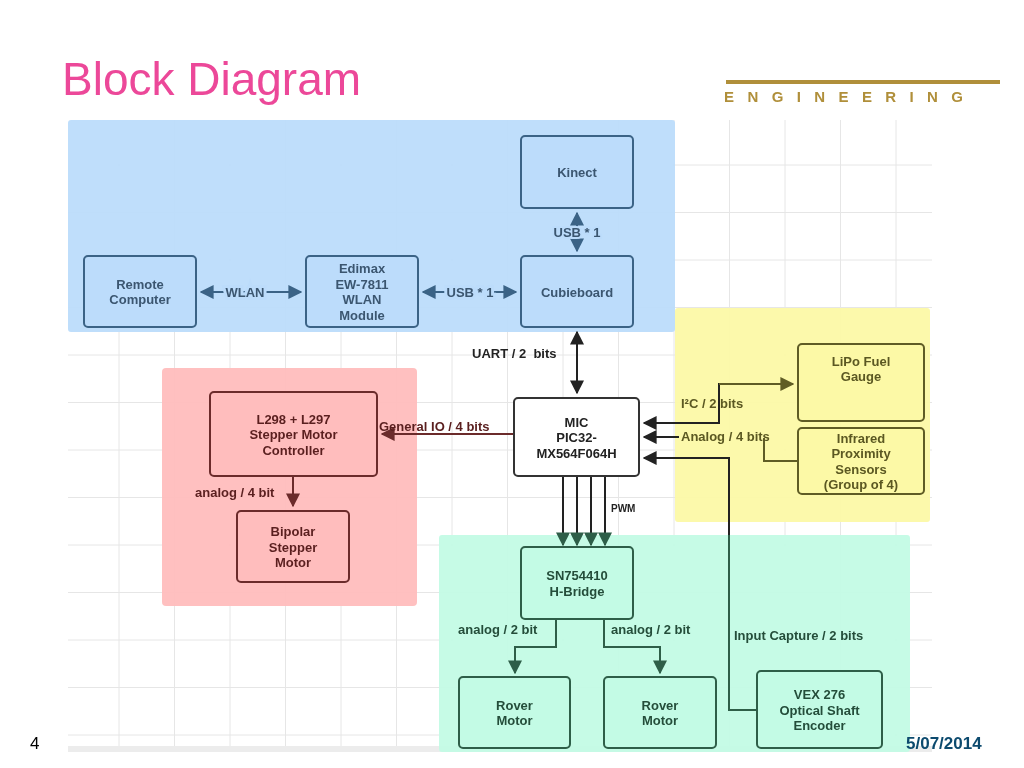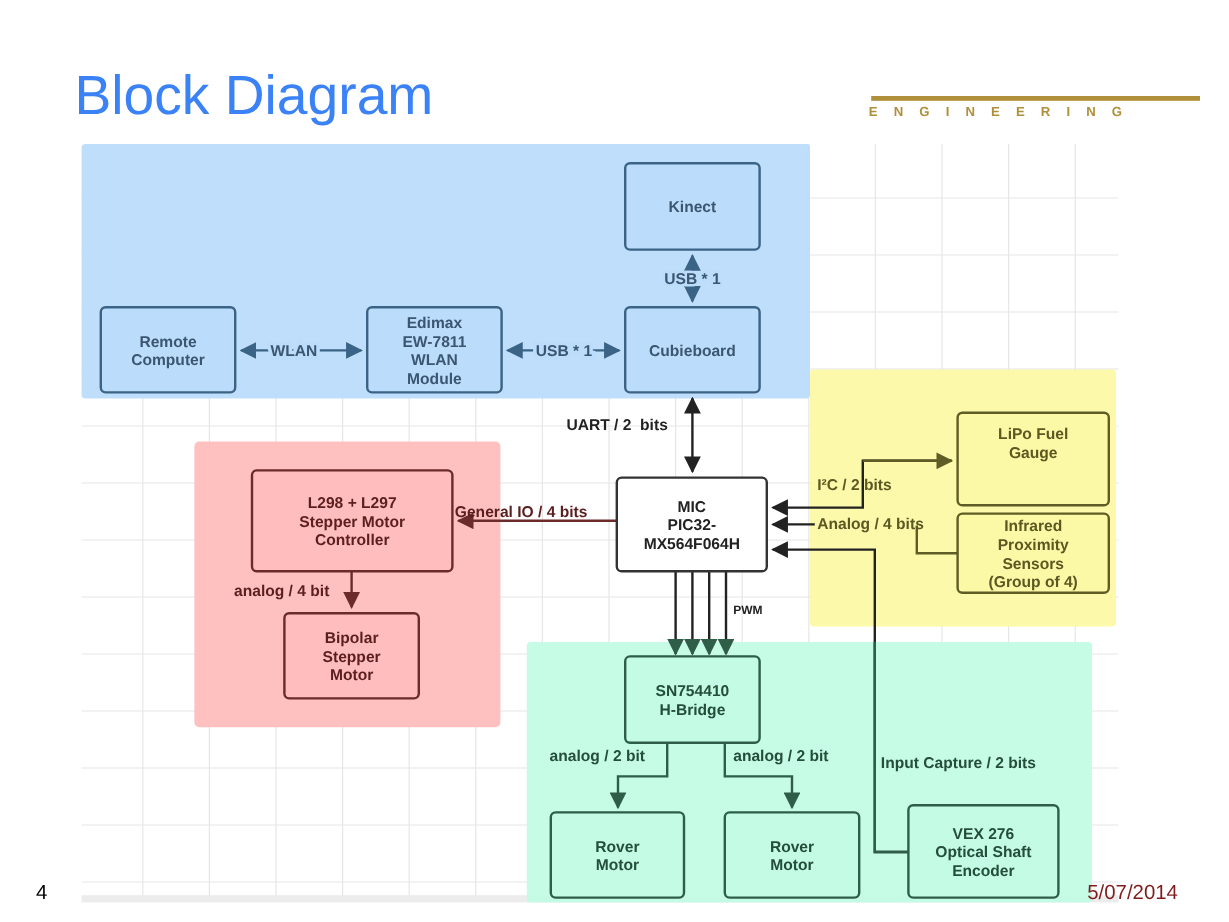--- a/index.html
+++ b/index.html
@@ -1,25 +1,25 @@
 <!DOCTYPE html>
 <html><head>
 <meta charset="utf-8">
 <style>
   html, body { margin: 0; padding: 0; }
   body { width: 1024px; height: 768px; background: #ffffff; position: relative; overflow: hidden; font-family: "Liberation Sans", sans-serif; }
-  .slide-title { position: absolute; left: 62px; top: 56px; font-size: 46px; color: #3b82f6; font-family: "Liberation Sans", sans-serif; line-height: 1; }
+  .slide-title { position: absolute; left: 62px; top: 56px; font-size: 46px; color: #ec4899; font-family: "Liberation Sans", sans-serif; line-height: 1; }
   .logo { position: absolute; left: 722px; top: 18px; width: 278px; height: 90px; }
   .logo-word { position: absolute; left: 4px; top: 0; font-family: "Liberation Serif", serif; font-weight: bold; color: #111; letter-spacing: 1px; white-space: nowrap; }
   .logo-word .big { font-size: 60px; }
   .logo-word .small { font-size: 46px; }
   .logo-rule { position: absolute; left: 4px; top: 62px; width: 274px; height: 4px; background: #b08f3a; }
-  .logo-sub { position: absolute; left: 2px; top: 70px; width: 278px; font-family: "Liberation Sans", sans-serif; font-weight: bold; font-size: 11px; color: #b08f3a; letter-spacing: 13.4px; white-space: nowrap; }
+  .logo-sub { position: absolute; left: 2px; top: 70px; width: 278px; font-family: "Liberation Sans", sans-serif; font-weight: bold; font-size: 15px; color: #b08f3a; letter-spacing: 13.4px; white-space: nowrap; }
   .slide-num { position: absolute; left: 30px; top: 734px; font-size: 17px; color: #000; }
-  .slide-date { position: absolute; left: 906px; top: 734px; font-size: 17px; color: #7f1d1d; }
+  .slide-date { position: absolute; left: 906px; top: 734px; font-size: 17px; color: #0c4a6e; font-weight: bold; }
   svg#diagram { position: absolute; left: 0; top: 0; }
   .lbl { font-family: "Liberation Sans", sans-serif; font-weight: bold; font-size: 13px; }
   .blbl { font-family: "Liberation Sans", sans-serif; font-weight: bold; font-size: 13px; text-anchor: middle; }
 </style>
 </head>
 <body>
 
 <div class="slide-title">Block Diagram</div>
 
 <div class="logo">

